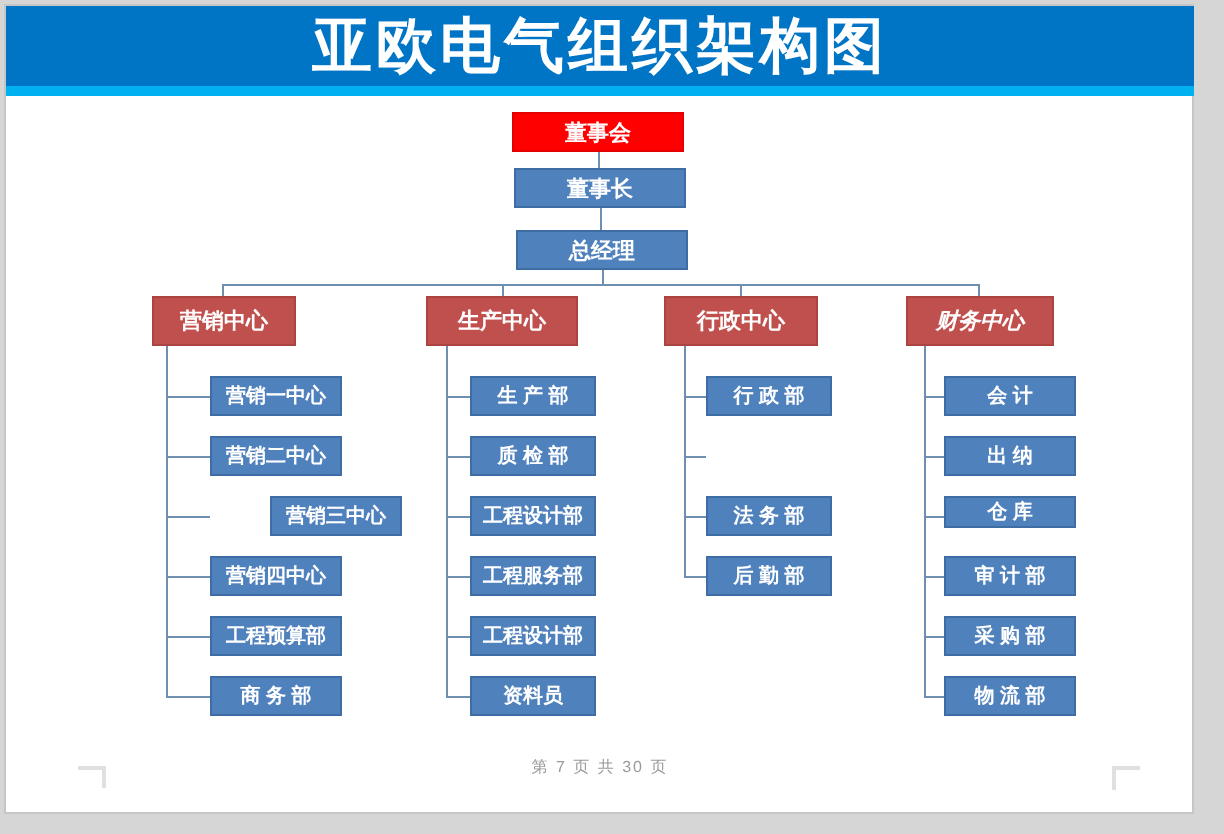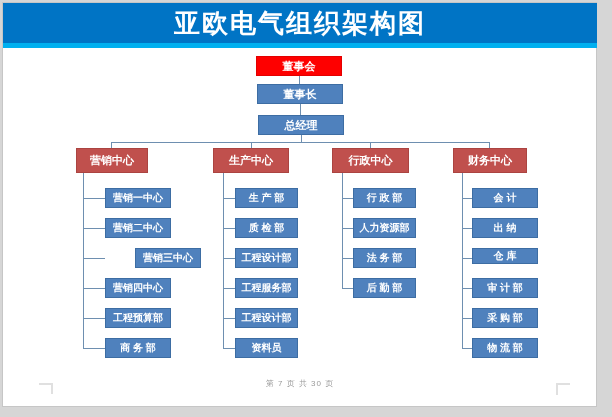--- a/index.html
+++ b/index.html
@@ -14,21 +14,21 @@
   }
   .banner {
     position:absolute; left:3px; top:3px; width:594px; height:40px;
     background:#0074C5; display:flex; align-items:center; justify-content:center;
   }
   .banner-strip {
     position:absolute; left:3px; top:43px; width:594px; height:5px;
     background:#00B0F0;
   }
   .title {
-    color:#ffffff; font-size:26px; font-weight:bold; letter-spacing:2px;
+    color:#ffffff; font-size:30px; font-weight:bold; letter-spacing:2px;
   }
   .node {
     position:absolute; box-sizing:border-box;
     color:#ffffff; font-weight:bold;
     display:flex; align-items:center; justify-content:center;
     white-space:pre; text-align:center;
   }
   .root   { background:#FE0000; border:1px solid #E30000; font-size:11px; }
   .exec   { background:#4F81BD; border:1px solid #3D6DA3; font-size:11px; }
   .center { background:#C0504D; border:1px solid #AB4441; font-size:11px; }
@@ -64,21 +64,21 @@
 
   <div class="line" style="left:111px;top:142px;width:379px;height:1px;"></div>
   <div class="line" style="left:111px;top:142px;width:1px;height:6px;"></div>
   <div class="line" style="left:251px;top:142px;width:1px;height:6px;"></div>
   <div class="line" style="left:370px;top:142px;width:1px;height:6px;"></div>
   <div class="line" style="left:489px;top:142px;width:1px;height:6px;"></div>
 
   <div class="node center" style="left:76px;top:148px;width:72px;height:25px;">营销中心</div>
   <div class="node center" style="left:213px;top:148px;width:76px;height:25px;">生产中心</div>
   <div class="node center" style="left:332px;top:148px;width:77px;height:25px;">行政中心</div>
-  <div class="node center" style="left:453px;top:148px;width:74px;height:25px;">财务中心</div>
+  <div class="node center" style="left:453px;top:148px;width:74px;height:25px;font-style:italic;">财务中心</div>
 
   <div class="line" style="left:83px;top:173px;width:1px;height:176px;"></div>
   <div class="line" style="left:223px;top:173px;width:1px;height:176px;"></div>
   <div class="line" style="left:342px;top:173px;width:1px;height:116px;"></div>
   <div class="line" style="left:462px;top:173px;width:1px;height:176px;"></div>
 
   <div class="line" style="left:83px;top:198px;width:22px;height:1px;"></div>
   <div class="line" style="left:83px;top:228px;width:22px;height:1px;"></div>
   <div class="line" style="left:83px;top:258px;width:22px;height:1px;"></div>
   <div class="line" style="left:83px;top:288px;width:22px;height:1px;"></div>
@@ -102,21 +102,20 @@
   <div class="node dept" style="left:235px;top:248px;width:63px;height:20px;">工程设计部</div>
   <div class="node dept" style="left:235px;top:278px;width:63px;height:20px;">工程服务部</div>
   <div class="node dept" style="left:235px;top:308px;width:63px;height:20px;">工程设计部</div>
   <div class="node dept" style="left:235px;top:338px;width:63px;height:20px;">资料员</div>
 
   <div class="line" style="left:342px;top:198px;width:11px;height:1px;"></div>
   <div class="line" style="left:342px;top:228px;width:11px;height:1px;"></div>
   <div class="line" style="left:342px;top:258px;width:11px;height:1px;"></div>
   <div class="line" style="left:342px;top:288px;width:11px;height:1px;"></div>
   <div class="node dept" style="left:353px;top:188px;width:63px;height:20px;">行 政 部</div>
-  <div class="node dept" style="left:353px;top:218px;width:63px;height:20px;">人力资源部</div>
   <div class="node dept" style="left:353px;top:248px;width:63px;height:20px;">法 务 部</div>
   <div class="node dept" style="left:353px;top:278px;width:63px;height:20px;">后 勤 部</div>
 
   <div class="line" style="left:462px;top:198px;width:10px;height:1px;"></div>
   <div class="line" style="left:462px;top:228px;width:10px;height:1px;"></div>
   <div class="line" style="left:462px;top:258px;width:10px;height:1px;"></div>
   <div class="line" style="left:462px;top:288px;width:10px;height:1px;"></div>
   <div class="line" style="left:462px;top:318px;width:10px;height:1px;"></div>
   <div class="line" style="left:462px;top:348px;width:10px;height:1px;"></div>
   <div class="node dept" style="left:472px;top:188px;width:66px;height:20px;">会 计</div>

